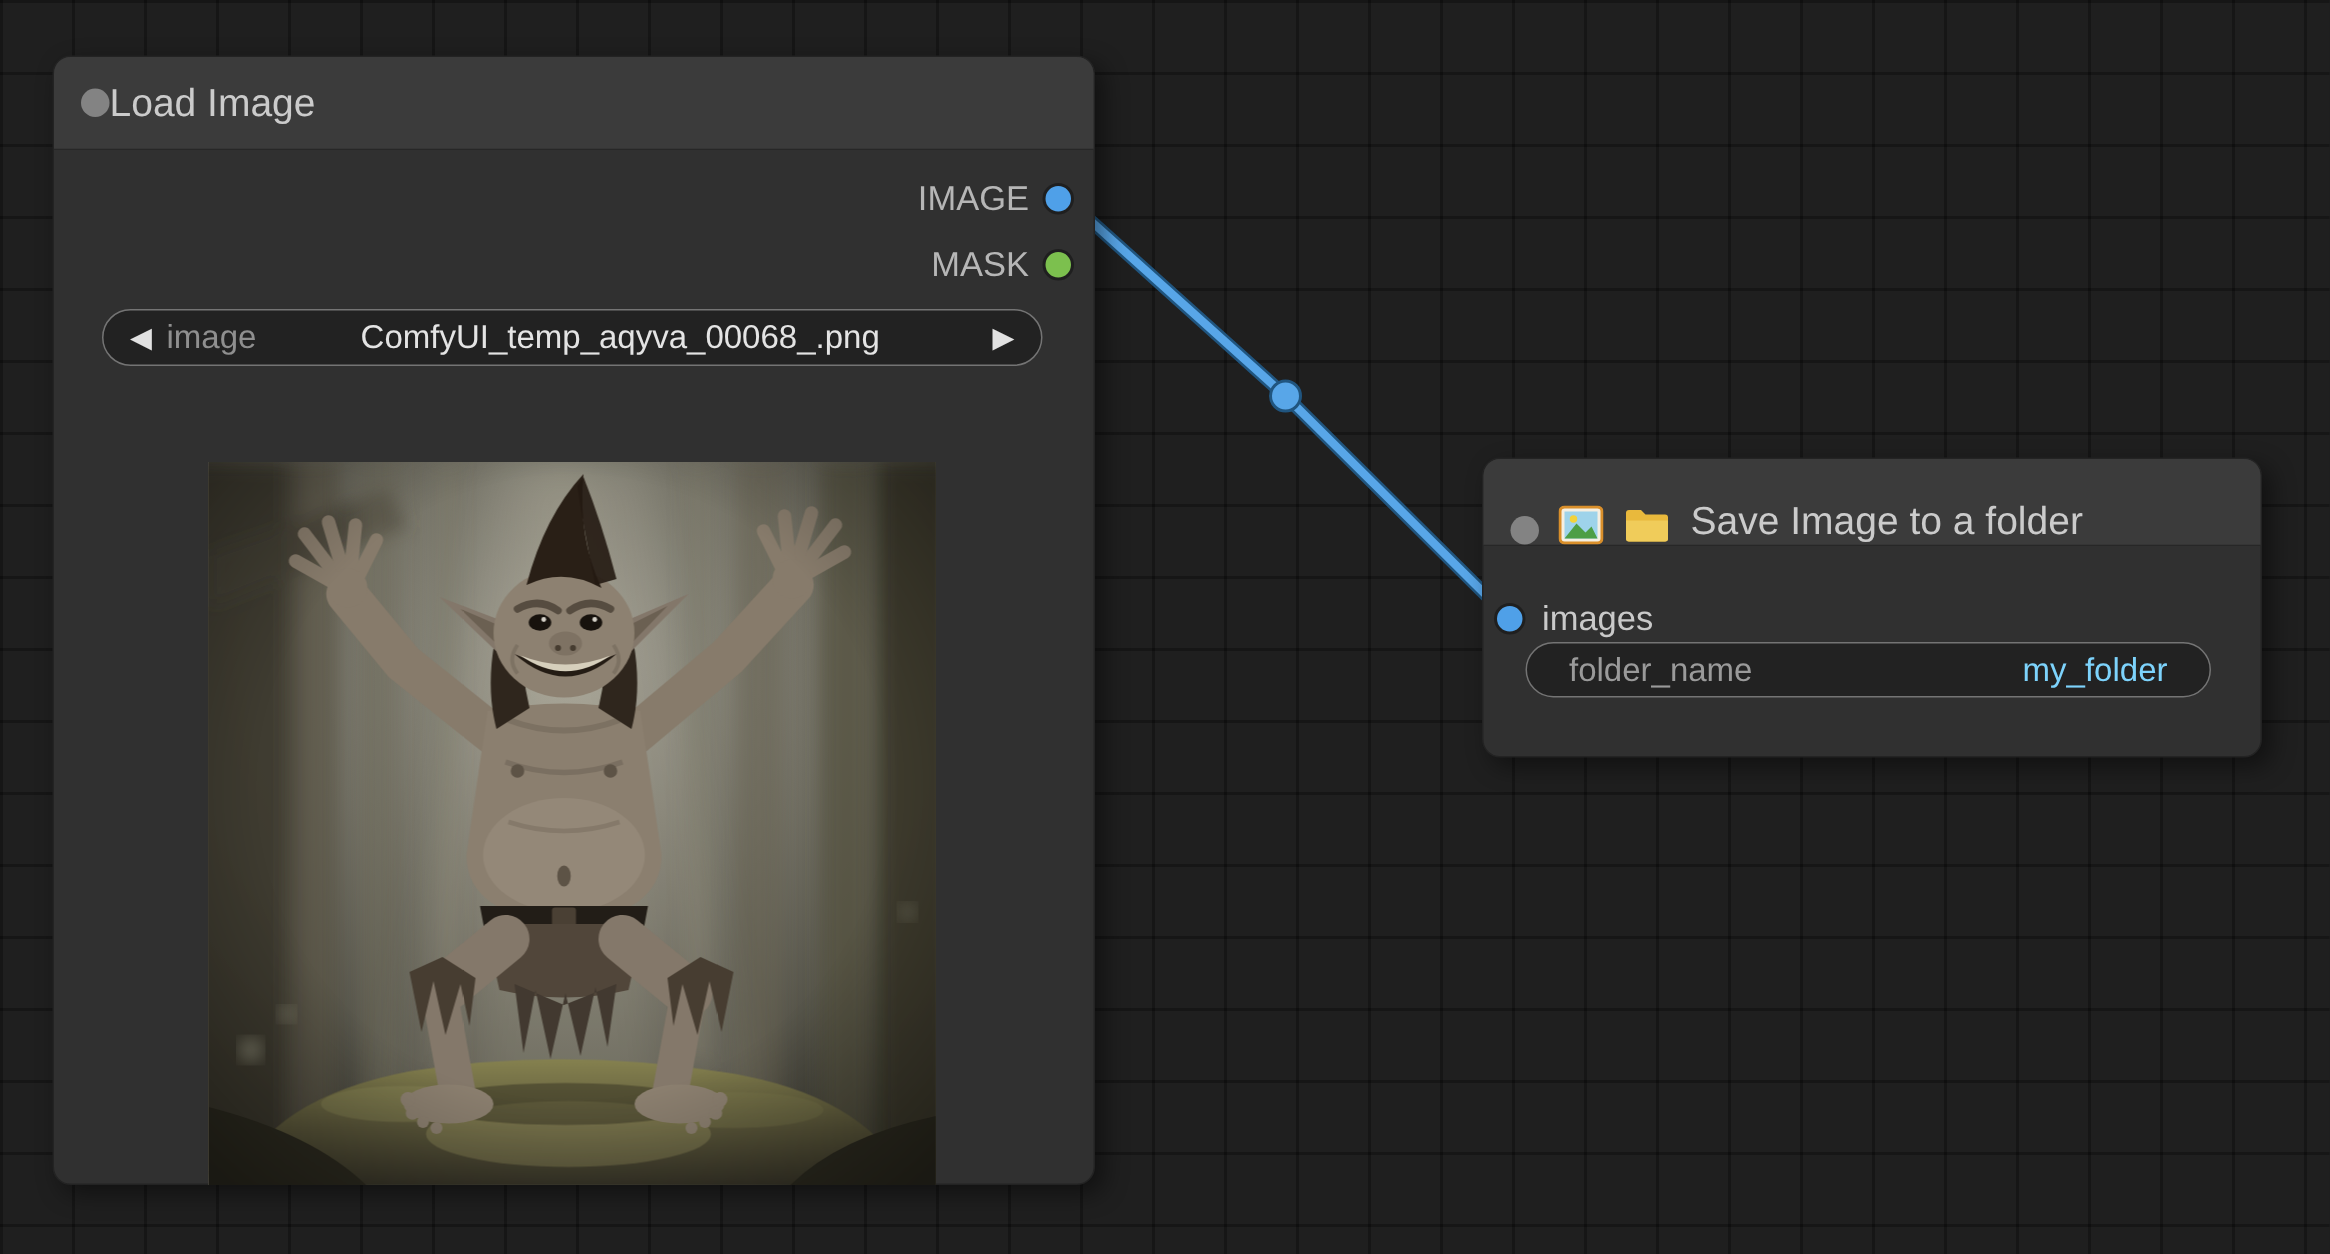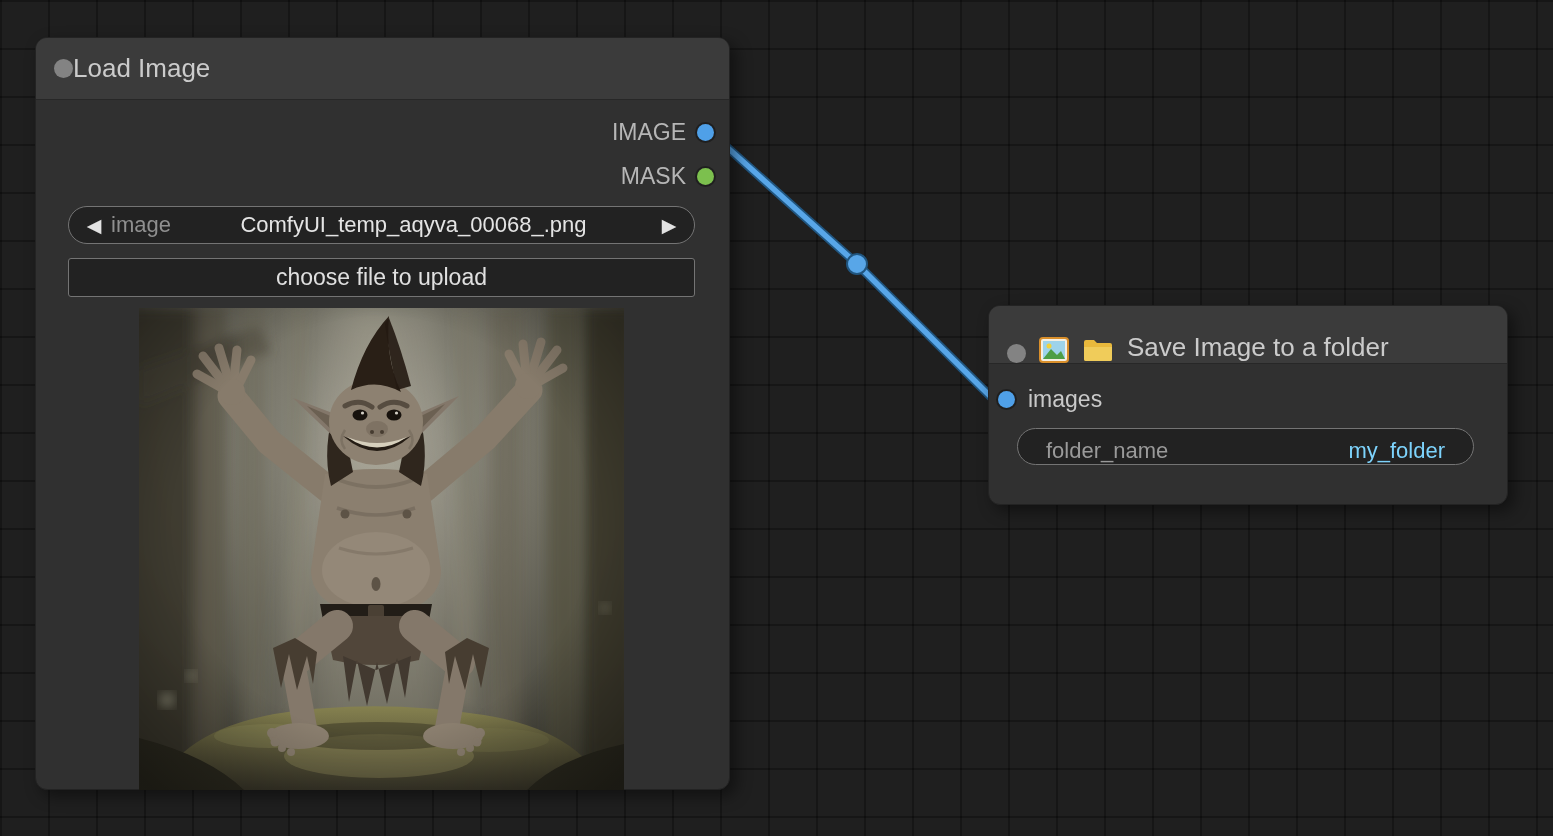--- a/index.html
+++ b/index.html
@@ -14,21 +14,21 @@
   }
   #link-layer{position:absolute;left:0;top:0;width:1553px;height:836px;z-index:1;pointer-events:none;}
   .node{position:absolute;background:#303030;border:1px solid #232323;border-radius:12px;
         box-shadow:6px 6px 16px rgba(0,0,0,0.45);z-index:2;box-sizing:border-box;}
   .node-title{display:flex;align-items:center;gap:0;background:#3b3b3b;
         border-radius:11px 11px 0 0;border-bottom:1px solid #272727;padding:0 18px;box-sizing:border-box;}
   .title-dot{width:19px;height:19px;border-radius:50%;background:#838383;flex:0 0 auto;}
   .title-label{font-size:26px;color:#cbcbcb;white-space:nowrap;}
   .slot-dot{width:17px;height:17px;border-radius:50%;box-shadow:0 0 0 2px rgba(0,0,0,0.35);flex:0 0 auto;}
   .slot-out{position:absolute;display:flex;align-items:center;gap:11px;height:28px;}
-  .slot-in{position:absolute;display:flex;align-items:center;gap:13px;height:28px;}
+  .slot-in{position:absolute;display:flex;align-items:center;gap:13px;height:28px;margin-top:13px;}
   .slot-label{font-size:23px;color:#b6b6b6;white-space:nowrap;}
   .combo{position:absolute;display:flex;align-items:center;background:#222;
          border:1px solid #747474;border-radius:20px;padding:0 12px;box-sizing:border-box;}
   .combo-arrow{color:#e2e2e2;font-size:19px;width:26px;text-align:center;line-height:1;}
   .combo-label{color:#8f8f8f;font-size:22px;margin-left:4px;}
   .combo-value{flex:1;text-align:center;color:#e4e4e4;font-size:22px;white-space:nowrap;overflow:hidden;}
   .upload-btn{position:absolute;display:flex;align-items:center;justify-content:center;
          background:#222;border:1px solid #747474;border-radius:3px;color:#e0e0e0;
          font-size:23px;box-sizing:border-box;cursor:pointer;}
   .pill{position:absolute;display:flex;align-items:center;justify-content:space-between;
@@ -66,21 +66,20 @@
     <span class="slot-dot" style="background-color: rgb(124, 192, 78);"></span>
   </div>
 
   <div class="combo" style="left:32px;top:168px;width:627px;height:38px;">
     <span class="combo-arrow">◀</span>
     <span class="combo-label">image</span>
     <span class="combo-value">ComfyUI_temp_aqyva_00068_.png</span>
     <span class="combo-arrow">▶</span>
   </div>
 
-  <div class="upload-btn" style="left:32px;top:220px;width:627px;height:39px;">choose file to upload</div>
 
   <div class="preview" style="left:103px;top:270px;width:485px;height:482px;">
     <svg viewBox="0 0 485 482" width="485" height="482" preserveAspectRatio="none">
       <defs>
         <radialGradient id="bgG" cx="50%" cy="28%" r="80%">
           <stop offset="0" stop-color="#98968a"></stop>
           <stop offset="0.45" stop-color="#716f63"></stop>
           <stop offset="1" stop-color="#3b3a31"></stop>
         </radialGradient>
         <linearGradient id="rockG" x1="0" y1="0" x2="0" y2="1">
@@ -237,17 +236,17 @@
       </svg>
     </span>
     <div class="title-label">Save Image to a folder</div>
   </div>
 
   <div class="slot-in" style="top:79px;left:9px;">
     <span class="slot-dot" style="background-color: rgb(79, 160, 232);"></span>
     <span class="slot-label" style="color:#c9c9c9;">images</span>
   </div>
 
-  <div class="pill" style="left:28px;top:122px;width:457px;height:37px;align-items:flex-end;">
+  <div class="pill" style="left:28px;top:122px;width:457px;height:37px;">
     <span class="pill-label">folder_name</span>
     <span class="pill-value">my_folder</span>
   </div>
 </div>
 
 </body></html>

